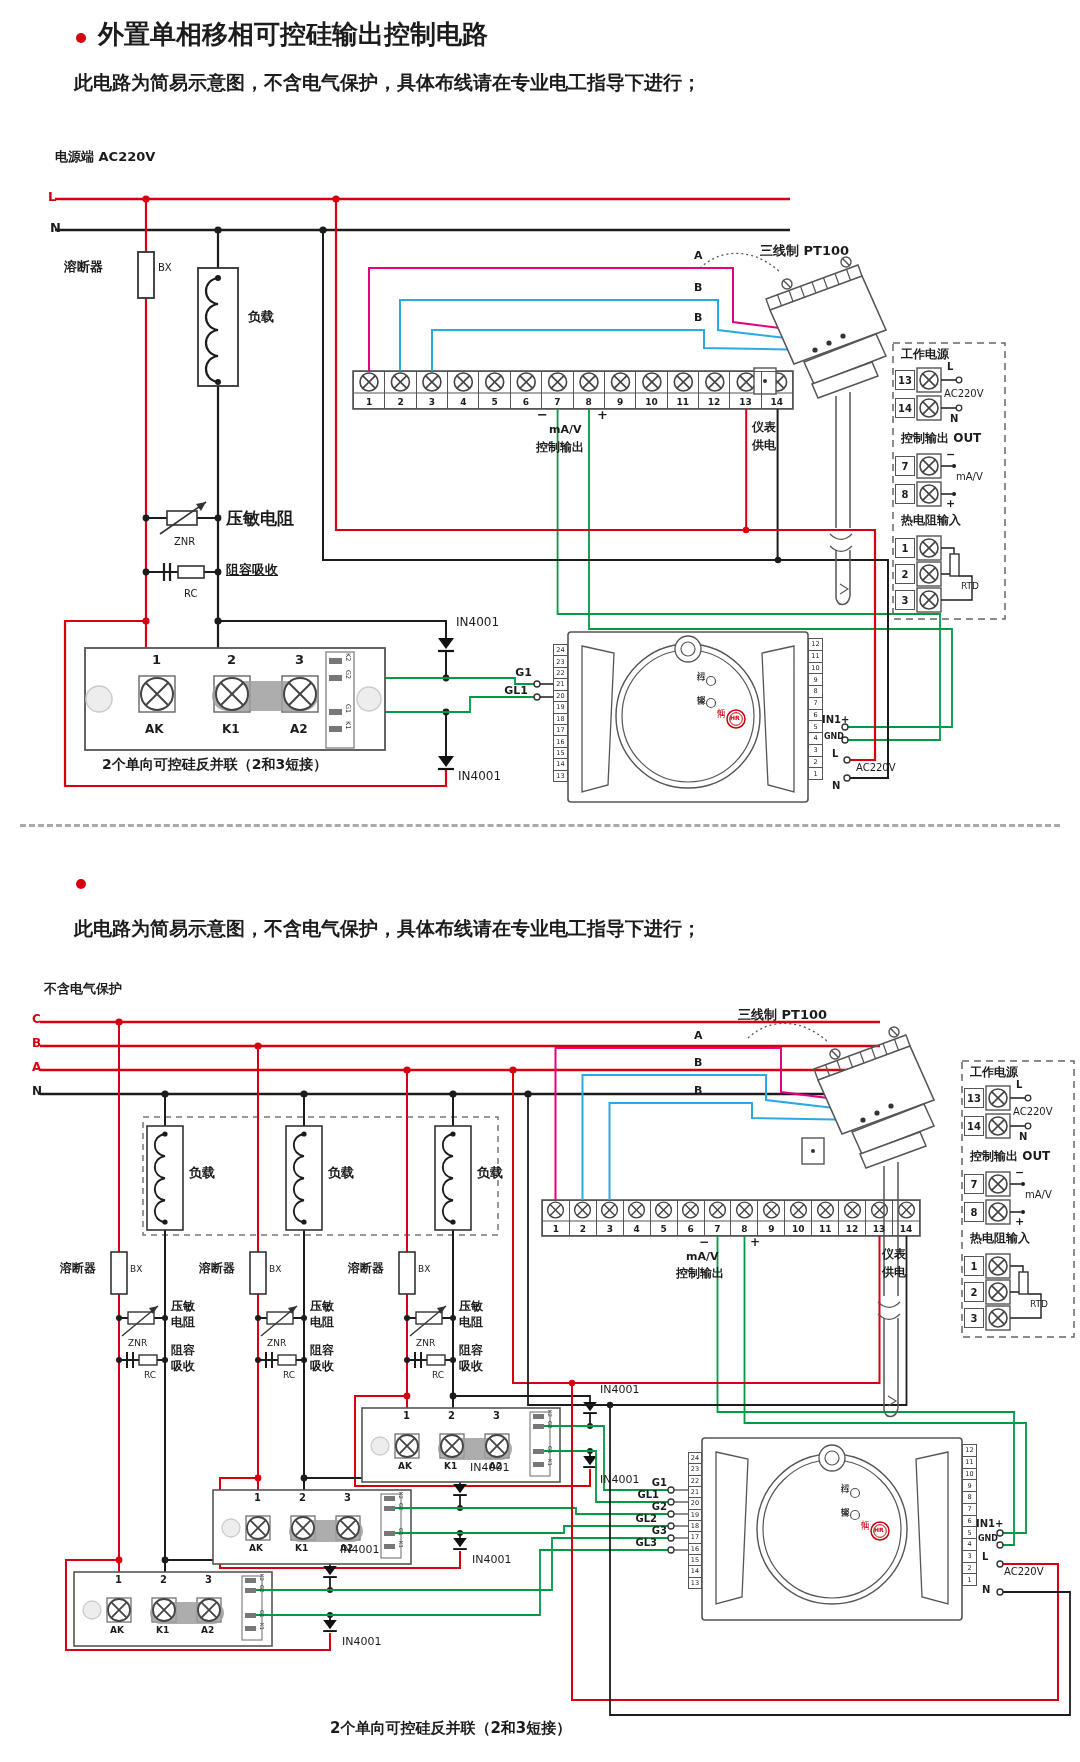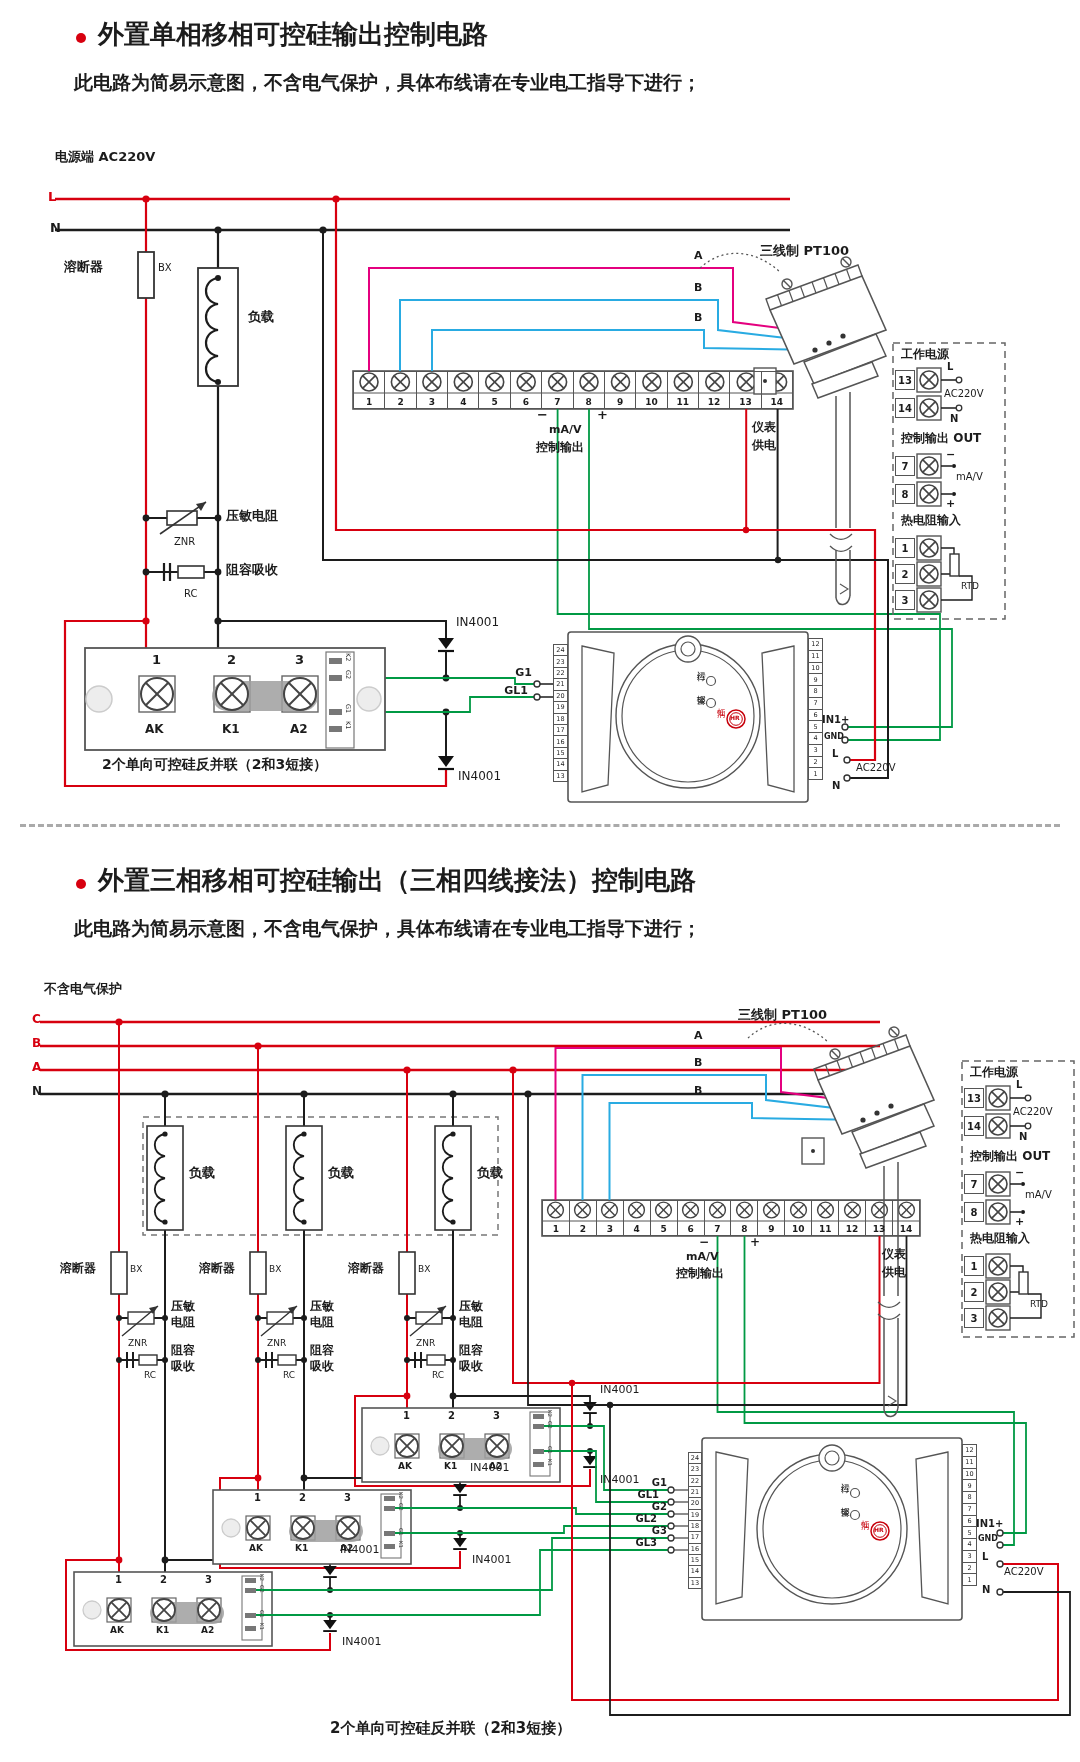--- a/index.html
+++ b/index.html
@@ -454,23 +454,23 @@
 
 <span class="dot" style="left:76px;top:33px;"></span>
 <span class="t b" style="left:98px;top:20px;font-size:26px;">外置单相移相可控硅输出控制电路</span>
 <span class="t b" style="left:74px;top:72px;font-size:19px;">此电路为简易示意图，不含电气保护，具体布线请在专业电工指导下进行；</span>
 <span class="t b" style="left:55px;top:150px;font-size:13px;">电源端  AC220V</span>
 <span class="t b red" style="left:48px;top:190px;font-size:13px;">L</span>
 <span class="t b" style="left:50px;top:221px;font-size:13px;">N</span>
 <span class="t b" style="left:64px;top:260px;font-size:13px;">溶断器</span>
 <span class="t" style="left:158px;top:262px;font-size:10px;">BX</span>
 <span class="t b" style="left:248px;top:310px;font-size:13px;">负载</span>
-<span class="t b" style="left:226px;top:509px;font-size:13px;">压敏电阻</span>
+<span class="t b" style="left:226px;top:509px;font-size:17px;">压敏电阻</span>
 <span class="t" style="left:174px;top:536px;font-size:10px;">ZNR</span>
-<span class="t b" style="left:226px;top:563px;font-size:13px;">阻容吸收</span>
+<span class="t b" style="left:226px;top:563px;font-size:13px;text-decoration:underline;">阻容吸收</span>
 <span class="t" style="left:184px;top:588px;font-size:10px;">RC</span>
 
 <div class="hstrip" style="left:353px;top:371px;width:440px;height:38px;">
       <span>1</span>
       <span>2</span>
       <span>3</span>
       <span>4</span>
       <span>5</span>
       <span>6</span>
       <span>7</span>
@@ -562,21 +562,20 @@
 <span class="t" style="left:956px;top:471px;font-size:10px;">mA/V</span>
 <span class="t b" style="left:901px;top:514px;font-size:12px;">热电阻输入</span>
 <span class="nbox" style="left:895px;top:538px;">1</span>
 <span class="nbox" style="left:895px;top:564px;">2</span>
 <span class="nbox" style="left:895px;top:590px;">3</span>
 <span class="t" style="left:961px;top:581px;font-size:9px;">RTD</span>
 
 <div class="divider" style="left:20px;top:824px;width:1040px;"></div>
 
 <span class="dot" style="left:76px;top:879px;"></span>
-<span class="t b" style="left:98px;top:866px;font-size:26px;">外置三相移相可控硅输出（三相四线接法）控制电路</span>
 <span class="t b" style="left:74px;top:918px;font-size:19px;">此电路为简易示意图，不含电气保护，具体布线请在专业电工指导下进行；</span>
 <span class="t b" style="left:44px;top:982px;font-size:13px;">不含电气保护</span>
 <span class="t b red" style="left:32px;top:1013px;font-size:12px;">C</span>
 <span class="t b red" style="left:32px;top:1037px;font-size:12px;">B</span>
 <span class="t b red" style="left:32px;top:1061px;font-size:12px;">A</span>
 <span class="t b" style="left:32px;top:1085px;font-size:12px;">N</span>
 <span class="t b" style="left:189px;top:1166px;font-size:13px;">负载</span>
 <span class="t b" style="left:328px;top:1166px;font-size:13px;">负载</span>
 <span class="t b" style="left:477px;top:1166px;font-size:13px;">负载</span>
 <span class="t b" style="left:60px;top:1262px;font-size:12px;">溶断器</span>

